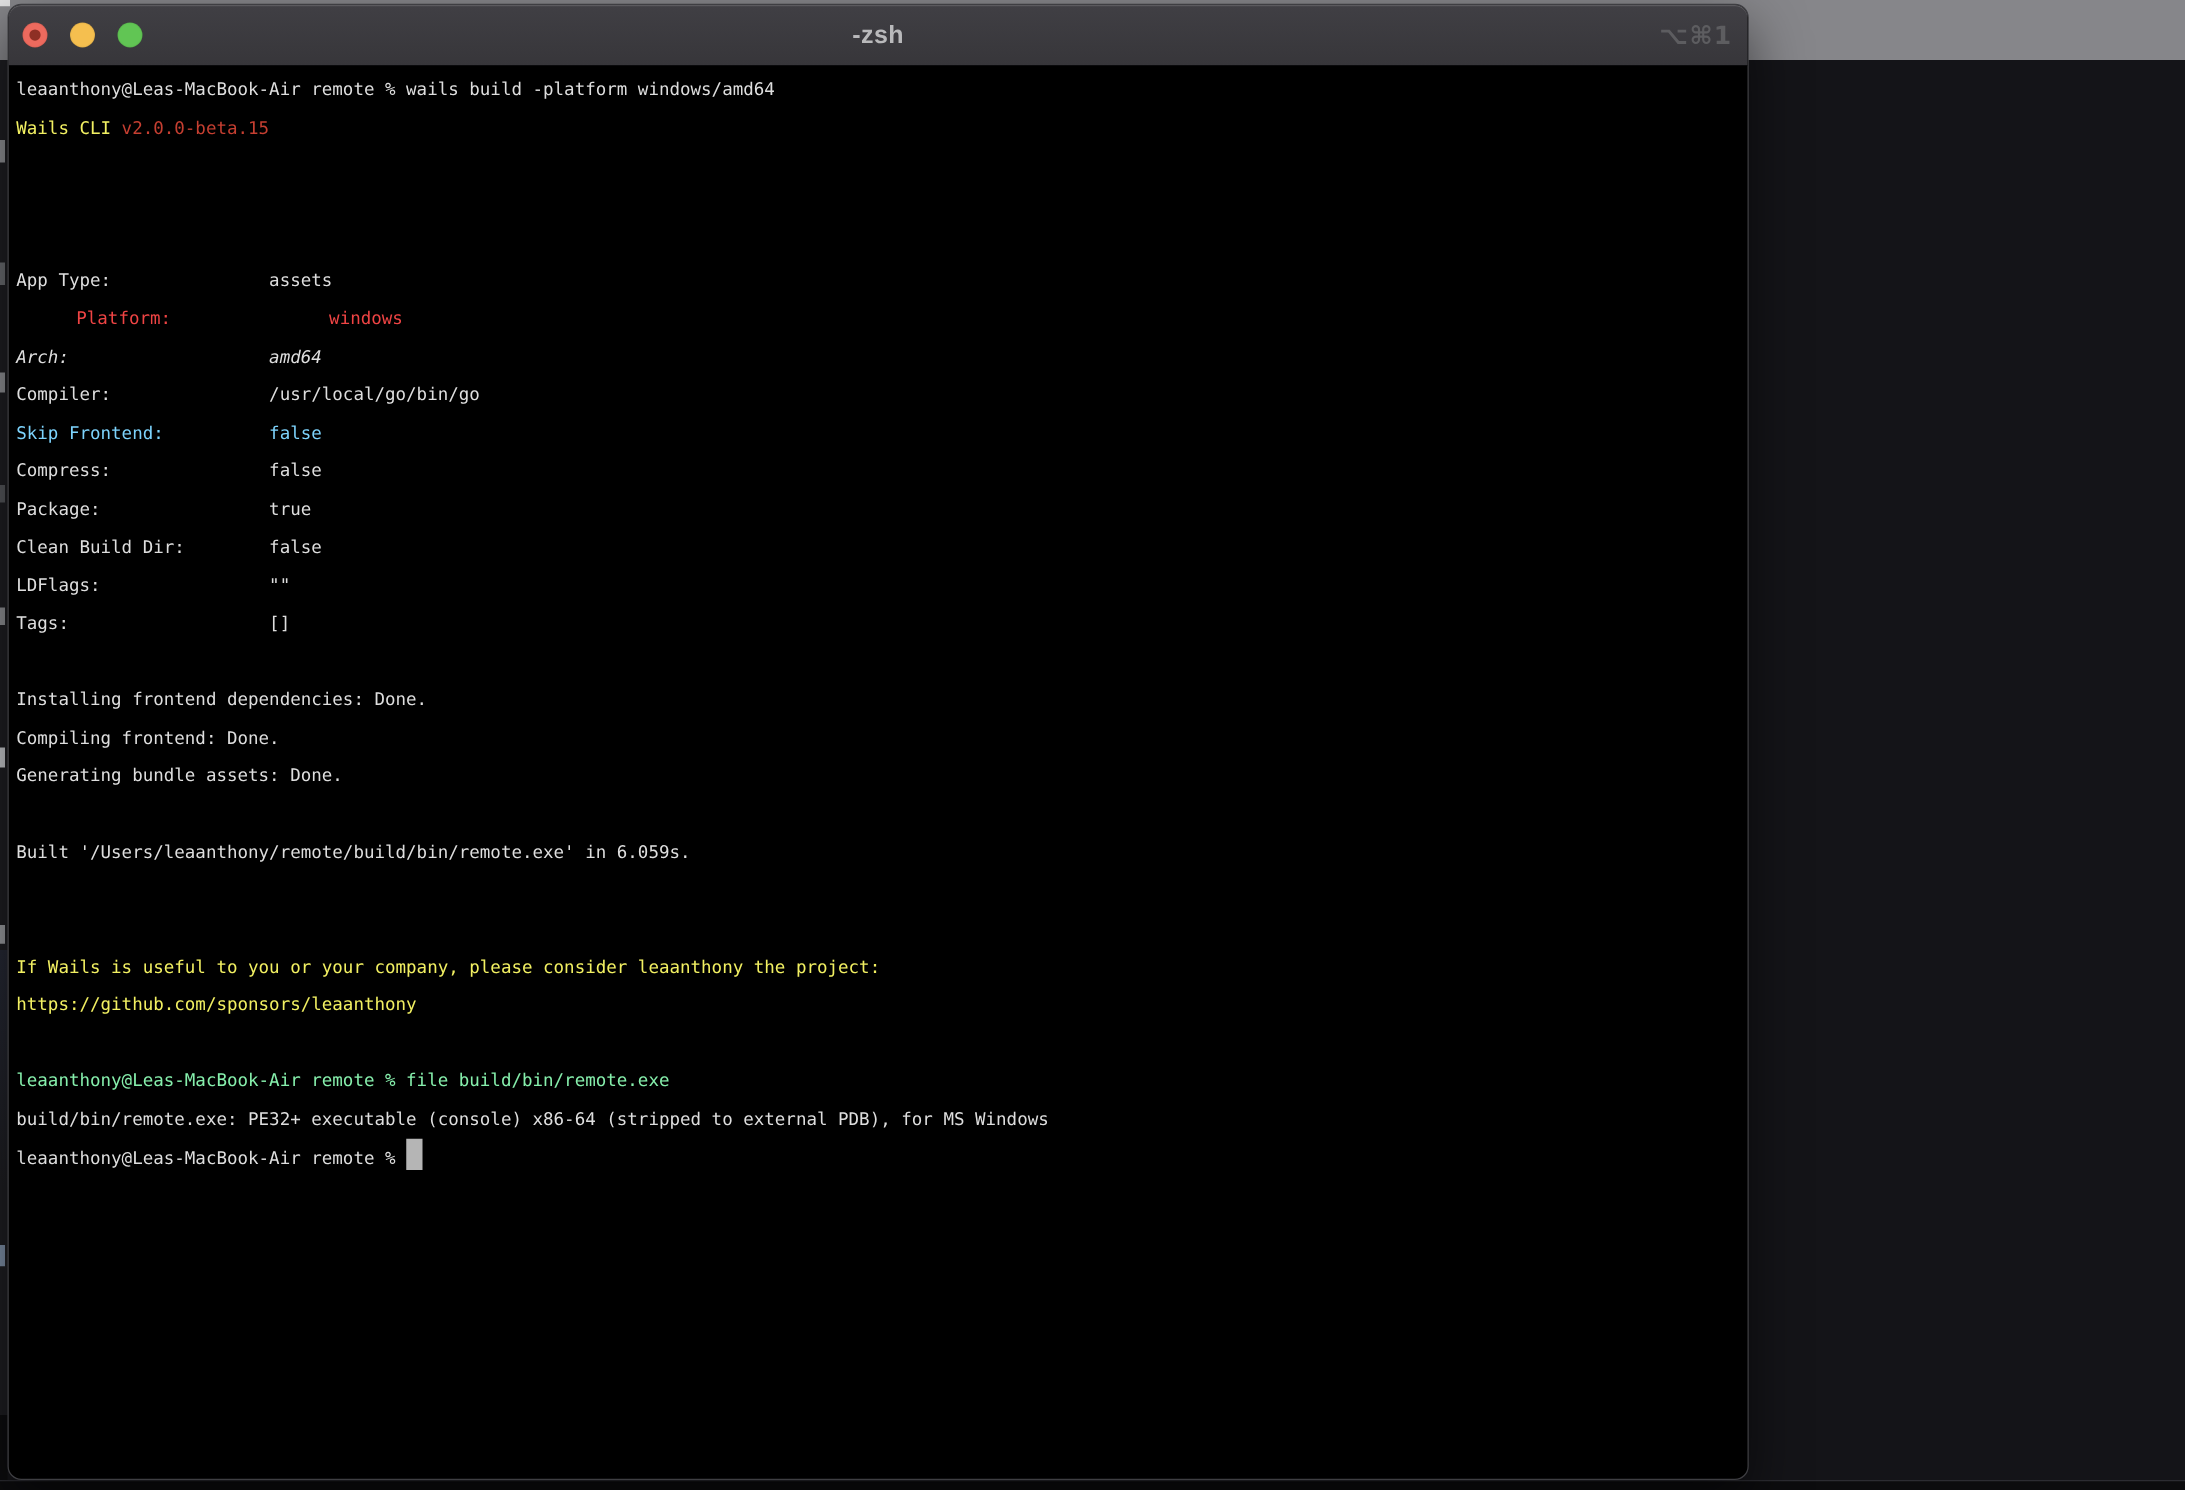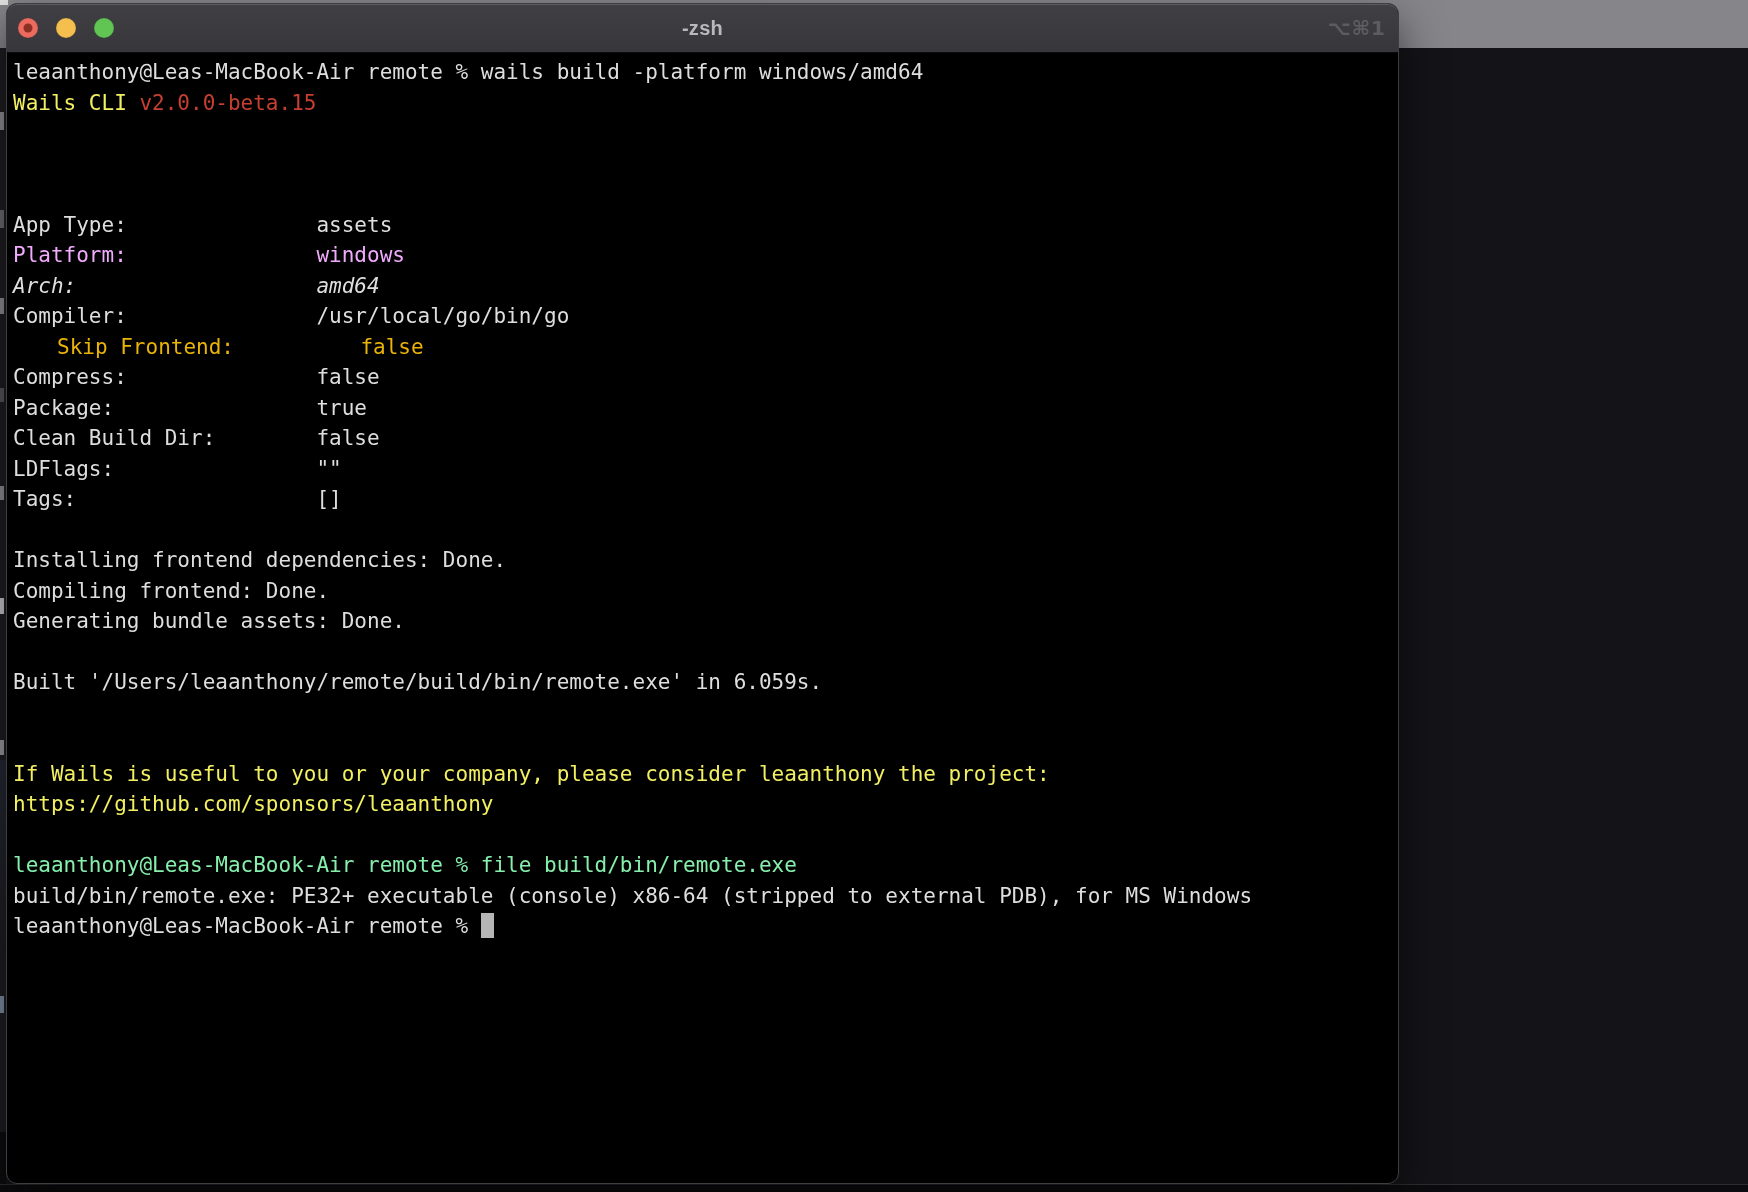--- a/index.html
+++ b/index.html
@@ -45,21 +45,21 @@
   .light{width:20px;height:20px;border-radius:50%;position:relative;box-shadow:inset 0 0 1px rgba(0,0,0,.35);}
   .light .dot{position:absolute;left:50%;top:50%;width:9px;height:9px;border-radius:50%;transform:translate(-50%,-50%);}
 
   
   .term{
     padding:4px 0 0 6px;
   }
   .t-line{
     height:30.5px;line-height:30.5px;white-space:pre;
     font-family:"DejaVu Sans Mono",monospace;
-    font-size:21px;
+    font-size:14px;
   }
   .t-cursor{
     display:inline-block;width:13px;height:25px;
     vertical-align:-5px;
   }
 </style>
 </head>
 <body>
 
 <div class="backdrop-top"></div>
@@ -90,24 +90,24 @@
     <div class="titlebar-title">-zsh</div>
     <div class="titlebar-shortcut">⌥⌘1</div>
   </div>
   <div class="term">
       <div class="t-line"><span style="color: rgb(222, 222, 222);">leaanthony@Leas-MacBook-Air remote % wails build -platform windows/amd64</span></div>
       <div class="t-line"><span style="color: rgb(242, 240, 98);">Wails CLI </span><span style="color: rgb(198, 63, 49);">v2.0.0-beta.15</span></div>
       <div class="t-line"></div>
       <div class="t-line"></div>
       <div class="t-line"></div>
       <div class="t-line"><span style="color: rgb(222, 222, 222);">App Type:               assets</span></div>
-      <div class="t-line"><span style="color: #f0abfc;">Platform:               windows</span></div>
+      <div class="t-line"><span style="color: #ef4444; margin-left: 48px;">Platform:               windows</span></div>
       <div class="t-line"><span style="color: rgb(222, 222, 222); font-style: italic;">Arch:                   amd64</span></div>
       <div class="t-line"><span style="color: rgb(222, 222, 222);">Compiler:               /usr/local/go/bin/go</span></div>
-      <div class="t-line"><span style="color: #eab308; margin-left: 44px;">Skip Frontend:          false</span></div>
+      <div class="t-line"><span style="color: #7dd3fc;">Skip Frontend:          false</span></div>
       <div class="t-line"><span style="color: rgb(222, 222, 222);">Compress:               false</span></div>
       <div class="t-line"><span style="color: rgb(222, 222, 222);">Package:                true</span></div>
       <div class="t-line"><span style="color: rgb(222, 222, 222);">Clean Build Dir:        false</span></div>
       <div class="t-line"><span style="color: rgb(222, 222, 222);">LDFlags:                ""</span></div>
       <div class="t-line"><span style="color: rgb(222, 222, 222);">Tags:                   []</span></div>
       <div class="t-line"></div>
       <div class="t-line"><span style="color: rgb(222, 222, 222);">Installing frontend dependencies: Done.</span></div>
       <div class="t-line"><span style="color: rgb(222, 222, 222);">Compiling frontend: Done.</span></div>
       <div class="t-line"><span style="color: rgb(222, 222, 222);">Generating bundle assets: Done.</span></div>
       <div class="t-line"></div>

